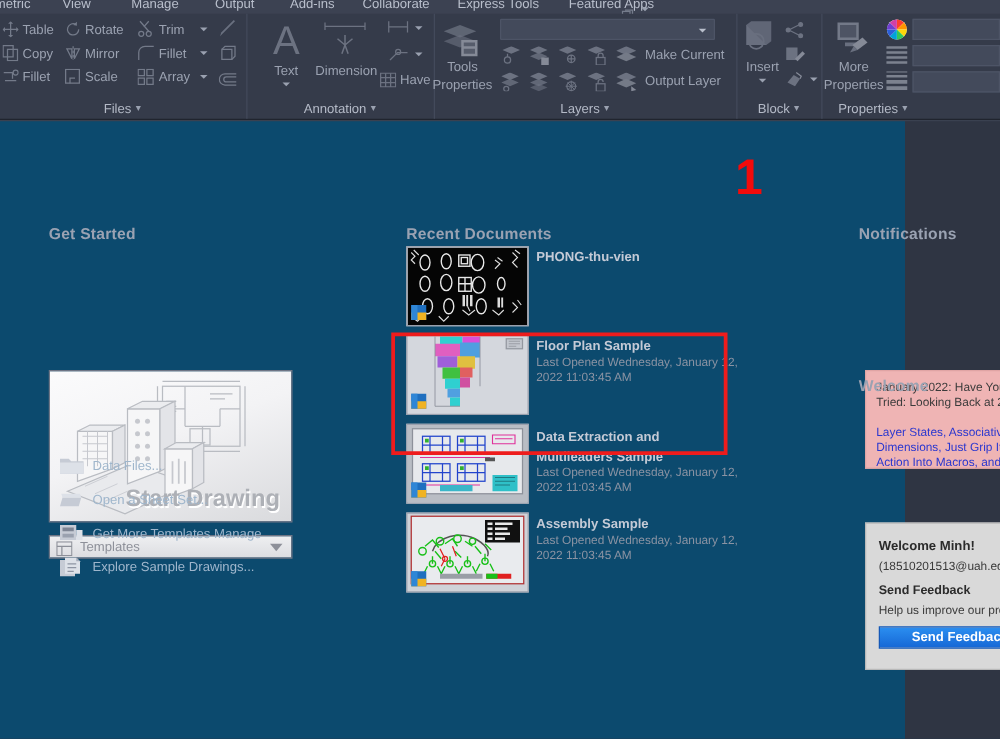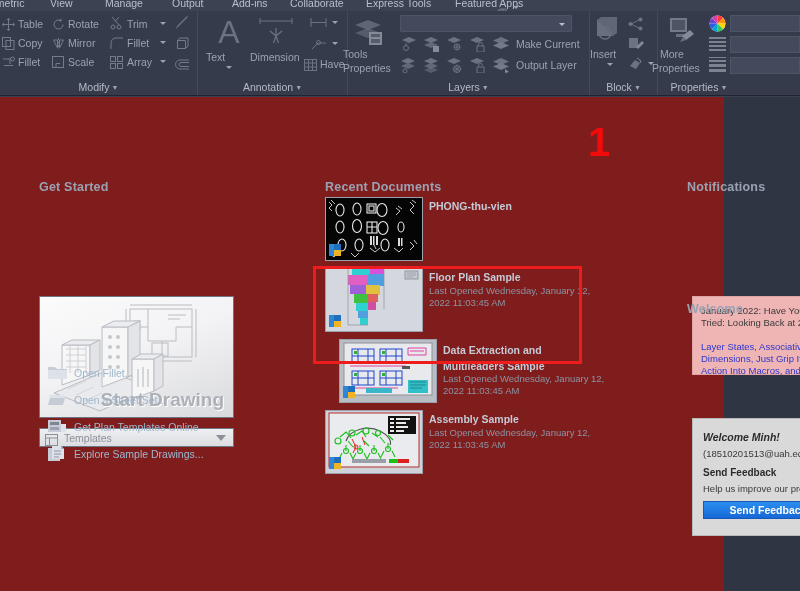--- a/index.html
+++ b/index.html
@@ -52,38 +52,38 @@
   }
   .minicaret {
     position: absolute;
     width: 0; height: 0;
     border-left: 3px solid transparent;
     border-right: 3px solid transparent;
     border-top: 3.5px solid #9aa1b0;
   }
   .bigcmd {
     position: absolute;
-    font-size: 10.5px; color: #9ba2b1; white-space: nowrap;
+    font-size: 10.5px; color: #9ba2b1; text-align: center; white-space: nowrap;
   }
   .layerbox {
     position: absolute;
     background: #434a5b;
     border: 1px solid #4d5466;
     border-radius: 1px;
   }
   .propbox {
     position: absolute;
     background: #434a5b;
     border: 1px solid #4d5466;
   }
 
   
   #startpage {
     position: absolute; left: 0; top: 96px; width: 724px; height: 495px;
-    background: #7f1d1d;
+    background: #0c4a6e;
   }
   #pageline { position: absolute; left: 0; top: 0; width: 800px; height: 1px; background: #3a4150; }
 
   .section-head {
     position: absolute;
     font-size: 12.5px; font-weight: bold; color: #9aa2b2;
     letter-spacing: .2px; white-space: nowrap;
   }
 
   
@@ -162,21 +162,21 @@
   }
   #notif-link {
     position: absolute; left: 8px; top: 44px; width: 118px;
     font-size: 9.5px; color: #2b37cf; line-height: 12px;
   }
   #connect-box {
     position: absolute; left: 692px; top: 322px; width: 120px; height: 118px;
     background: #d9d9d9;
     border: 1px solid #b9b9b9;
   }
-  #welcome { position: absolute; left: 10px; top: 12px; font-size: 10.5px; font-weight: bold; color: #2b2b2b; white-space: nowrap; font-style: italic; }
+  #welcome { position: absolute; left: 10px; top: 12px; font-size: 10.5px; font-weight: bold; color: #2b2b2b; white-space: nowrap; }
   #email { position: absolute; left: 10px; top: 29px; font-size: 9.5px; color: #3a3a3a; white-space: nowrap; }
   #sf-head { position: absolute; left: 10px; top: 48px; font-size: 10px; font-weight: bold; color: #2b2b2b; white-space: nowrap; }
   #sf-sub { position: absolute; left: 10px; top: 64px; font-size: 9.5px; color: #3a3a3a; white-space: nowrap; }
   #sf-btn {
     position: absolute; left: 10px; top: 82px; width: 124px; height: 18px;
     background: linear-gradient(#2b8ef0, #1668d6);
     border: 1px solid #1559b8;
     color: #fff; font-size: 10.5px; font-weight: bold;
     text-align: center; line-height: 17px; white-space: nowrap;
   }
@@ -297,21 +297,21 @@
             <path d="M2.5 3.5L5 1h8v8l-2.5 2.5" fill="none" stroke="#9aa1b0"></path>
           </svg>
       </span>
       <span class="cmdicon" style="left:175px;top:45px">
         <svg width="15" height="11" viewBox="0 0 15 11">
             <path d="M14 1H5a4.5 4.5 0 0 0 0 9h9" fill="none" stroke="#9aa1b0"></path>
             <path d="M14 3.5H6a2 2 0 0 0 0 4h8" fill="none" stroke="#9aa1b0"></path>
           </svg>
       </span>
 
-      <span class="panel-title"><span>Modify</span><span class="caret">▼</span></span>
+      <span class="panel-title"><span>Files</span><span class="caret">▼</span></span>
     </div>
 
     <div class="panel" style="left:198px;width:150px">
       <span class="cmdicon" style="left:16px;top:4px">
         <svg width="30" height="34" viewBox="0 0 30 34">
             <text x="15" y="28" font-family="Liberation Sans, sans-serif" font-size="32" fill="#8f95a4" text-anchor="middle">A</text>
           </svg>
       </span>
       <span class="bigcmd" style="left:8px;top:40px;width:46px">Text</span>
       <span class="minicaret" style="left:28px;top:55px"></span>
@@ -599,39 +599,39 @@
     <span id="templates-label">Templates</span>
     <span id="templates-caret"></span>
   </div>
 
   <span class="gicon" style="left:48px;top:269px">
     <svg width="19" height="15" viewBox="0 0 19 15">
         <path d="M0 2h7l2 2h10v10H0z" fill="#c6cbd5"></path>
         <path d="M0 5h19v9H0z" fill="#dde1e8"></path>
       </svg>
   </span>
-  <span class="glink" style="left:74px;top:271px">Open Fillet...</span>
+  <span class="glink" style="left:74px;top:271px">Data Files...</span>
 
   <span class="gicon" style="left:48px;top:296px">
     <svg width="19" height="15" viewBox="0 0 19 15">
         <path d="M2 6h15l-2 7H0z" fill="#c6cbd5"></path>
         <path d="M1 3h15l1 3H2z" fill="#dde1e8"></path>
       </svg>
   </span>
   <span class="glink" style="left:74px;top:298px">Open a Sheet Set...</span>
 
   <span class="gicon" style="left:48px;top:323px">
     <svg width="19" height="15" viewBox="0 0 19 15">
         <rect x="0" y="1" width="13" height="12" fill="#c6cbd5"></rect>
         <rect x="2" y="3" width="9" height="3" fill="#7e8594"></rect>
         <rect x="2" y="8" width="9" height="3" fill="#9aa1af"></rect>
         <path d="M13 5h5v8h-5z" fill="#dde1e8"></path>
       </svg>
   </span>
-  <span class="glink" style="left:74px;top:325px">Get Plan Templates Online</span>
+  <span class="glink" style="left:74px;top:325px">Get More Templates Manage</span>
 
   <span class="gicon" style="left:48px;top:350px">
     <svg width="19" height="16" viewBox="0 0 19 16">
         <path d="M0 2h9l3 3v10H0z" fill="#c6cbd5"></path>
         <path d="M4 0h9l3 3v10H4z" fill="#dde1e8"></path>
         <path d="M13 0l3 3h-3z" fill="#a7adba"></path>
         <path d="M6 5h7M6 8h7M6 11h5" stroke="#8e95a3"></path>
       </svg>
   </span>
   <span class="glink" style="left:74px;top:352px">Explore Sample Drawings...</span>
@@ -708,21 +708,21 @@
         <path d="M81 4h9M81 6h9M81 8h6" stroke="#8d919a" stroke-width=".6"></path>
         <path d="M3 46h12v12H3z" fill="#1f6fbf"></path>
         <path d="M3 52h12v6H3z" fill="#f0b323"></path>
         <path d="M3 46h5v12H3z" fill="#2f86d6"></path>
       </svg>
     </div>
     <div class="rec-title" style="left:104px;top:3px">Floor Plan Sample</div>
     <div class="rec-sub" style="left:104px;top:17px">Last Opened Wednesday, January 12, 2022 11:03:45 AM</div>
   </div>
 
-  <div class="recent-row" style="left:339px;top:243px;width:250px;height:66px">
+  <div class="recent-row" style="left:325px;top:243px;width:250px;height:66px">
     <div class="thumb">
       <svg width="96" height="62" viewBox="0 0 96 62" style="position:absolute;left:0;top:0">
         <rect width="96" height="62" fill="#b9bdc4"></rect>
         <rect x="4" y="3" width="88" height="52" fill="#e7e9ec" stroke="#8d919a"></rect>
         <g stroke="#2244cc" fill="none" stroke-width="1">
           <rect x="12" y="9" width="22" height="14"></rect>
             <rect x="40" y="9" width="22" height="14"></rect>
           <rect x="12" y="31" width="22" height="14"></rect>
             <rect x="40" y="31" width="22" height="14"></rect>
           <path d="M12 16h22M40 16h22M12 38h22M40 38h22"></path>

